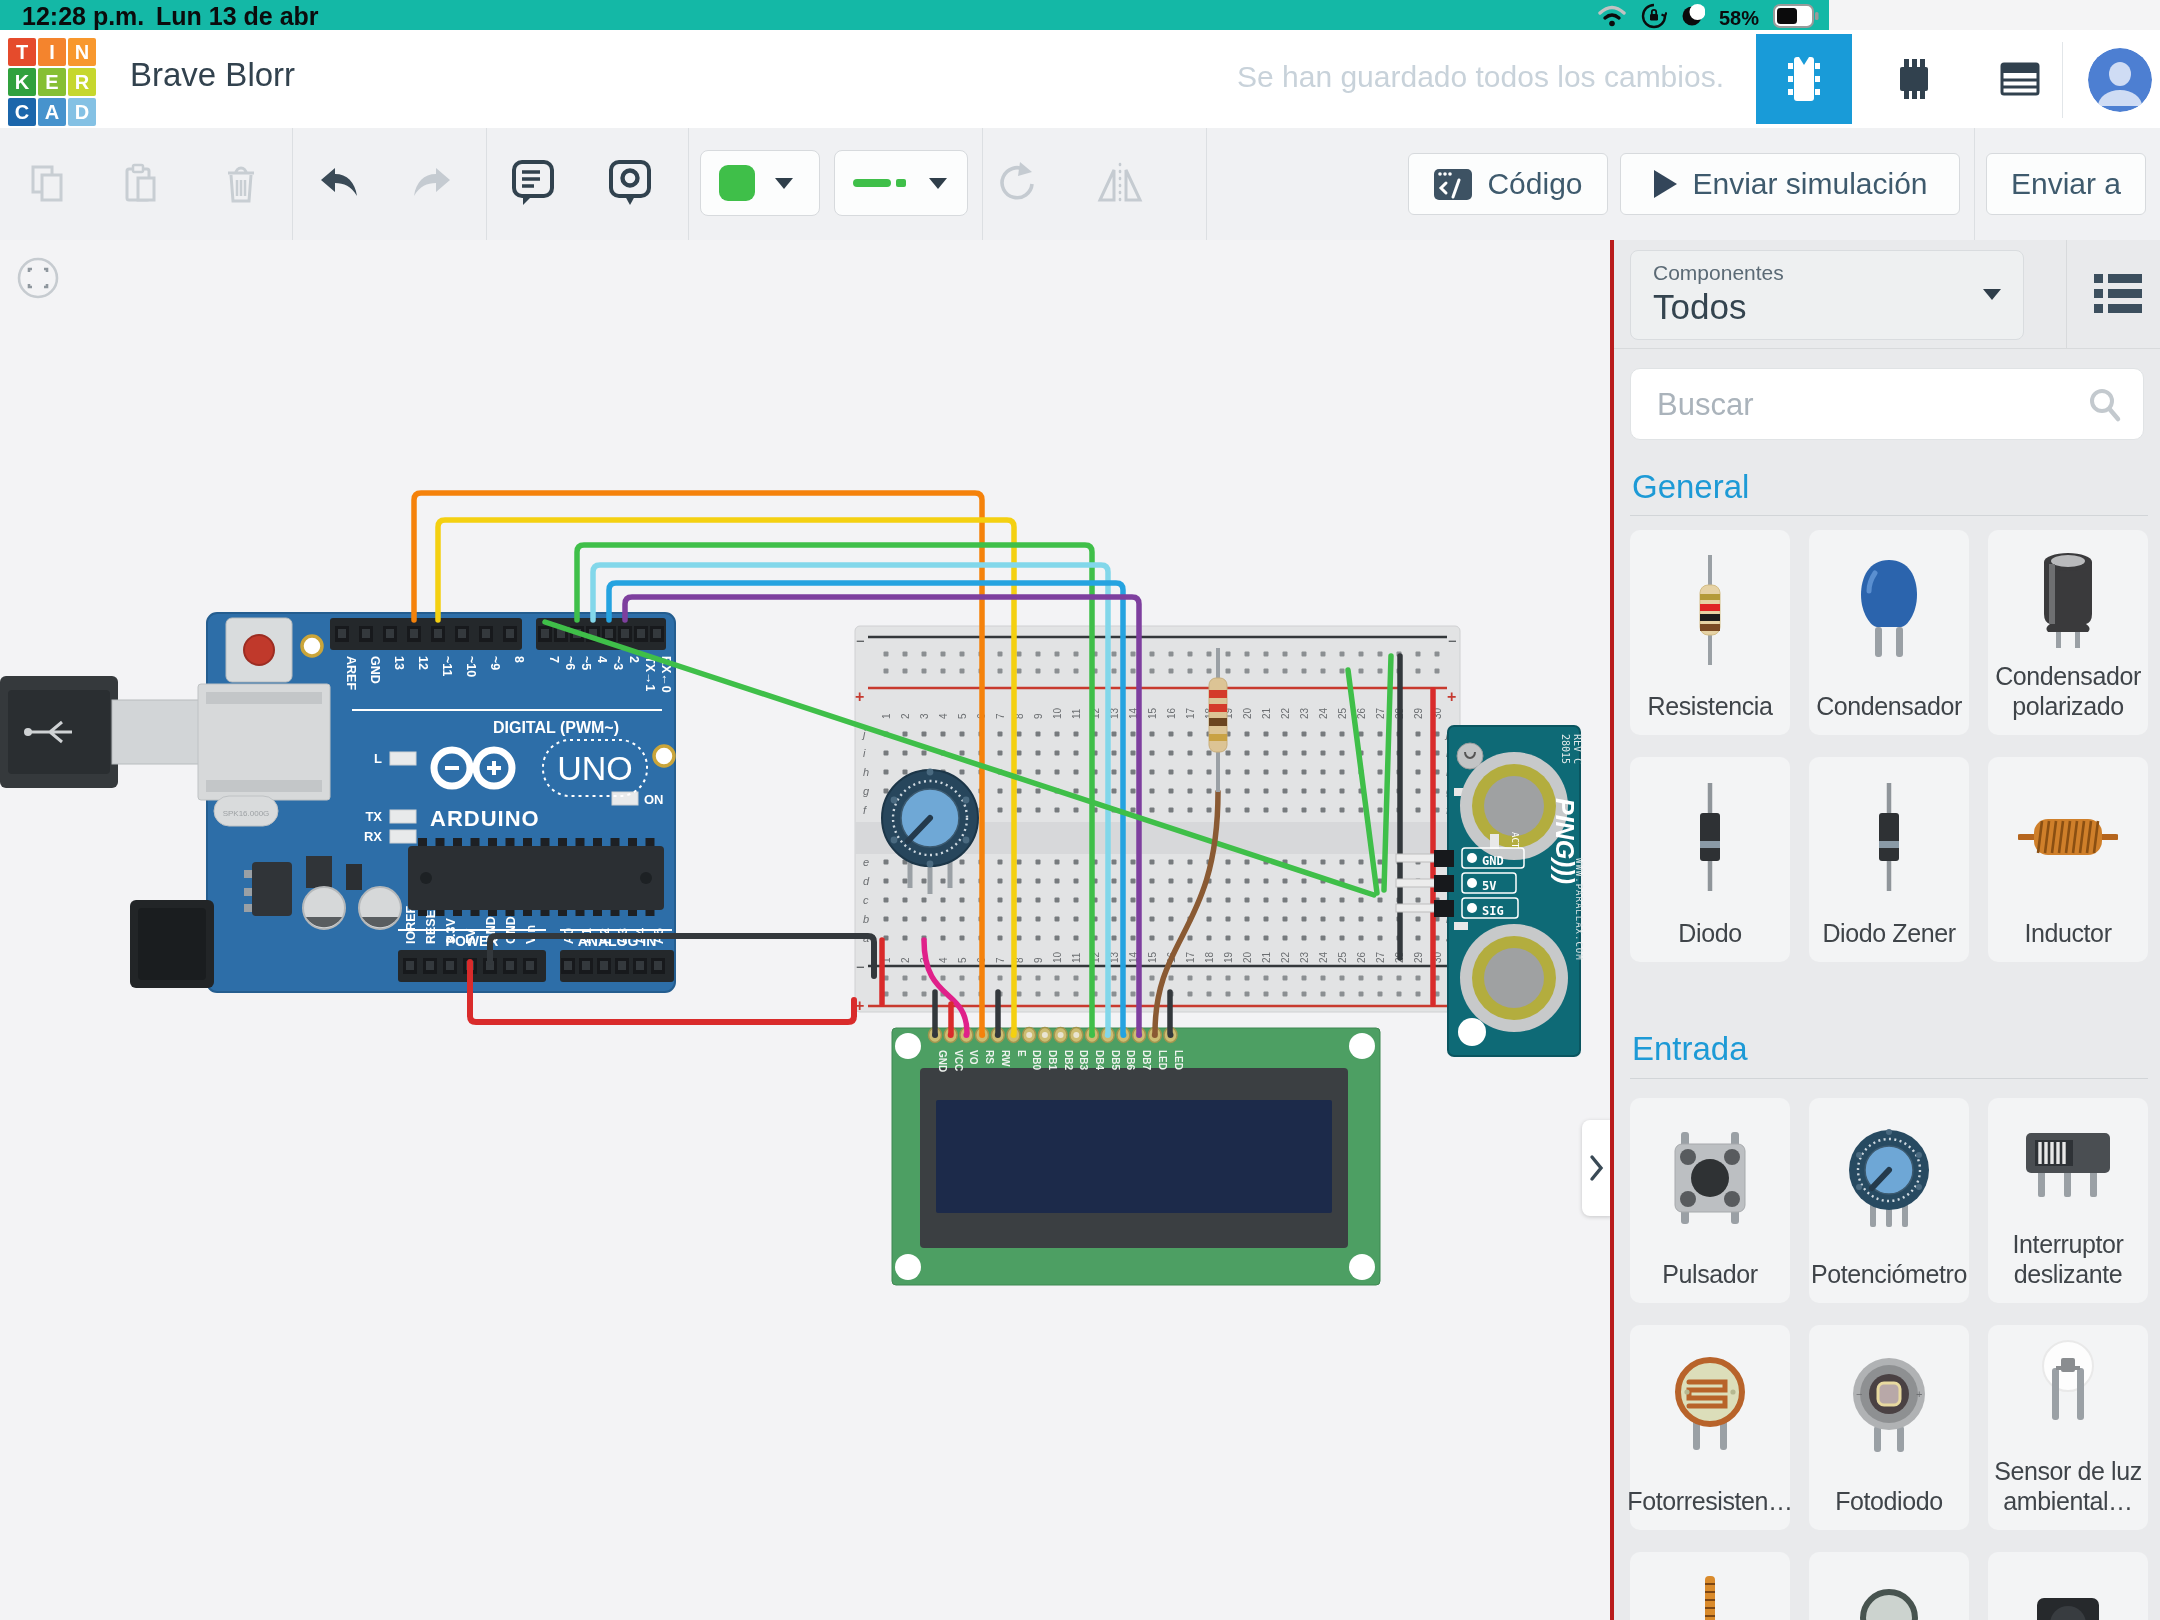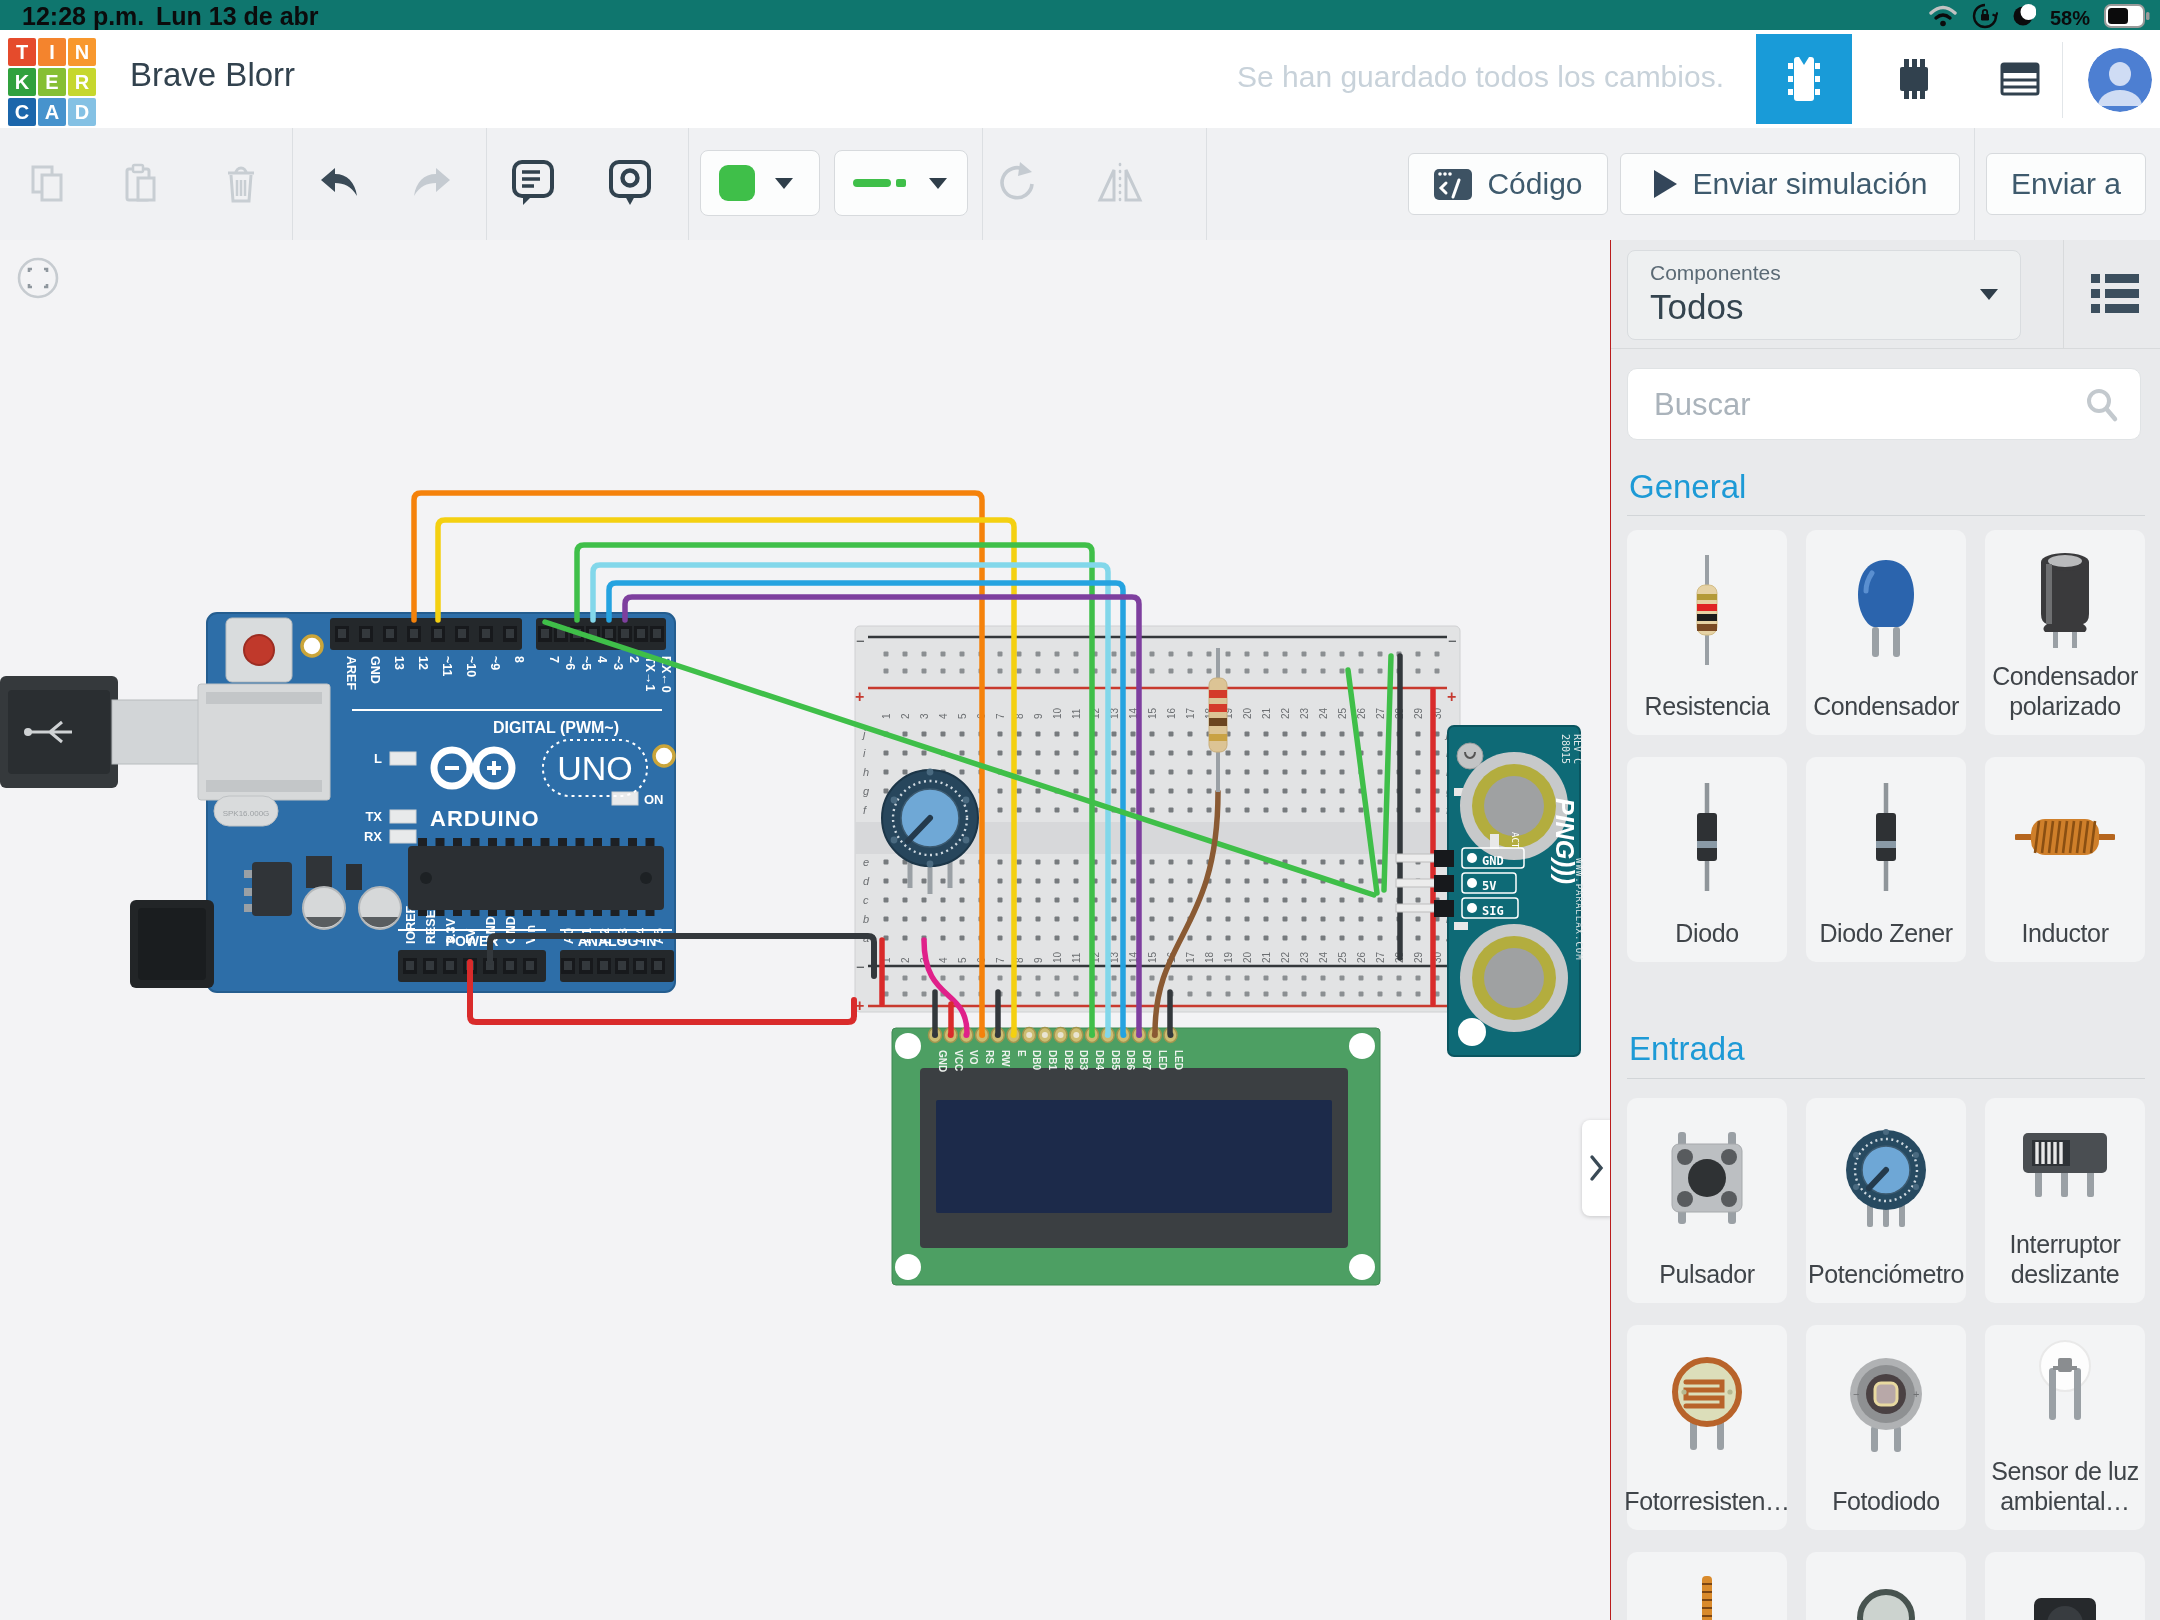--- a/index.html
+++ b/index.html
@@ -1,18 +1,18 @@
 <!DOCTYPE html>
 <html><head>
 <meta charset="utf-8">
 <style>
   html,body{margin:0;padding:0;width:2160px;height:1620px;overflow:hidden;
     font-family:"Liberation Sans",sans-serif;background:#f4f4f5;}
   
-  #statusbar{position:absolute;left:0;top:0;width:2160px;height:30px;background:#0f766e;}
+  #statusbar{position:absolute;left:0;top:0;width:1829px;height:30px;background:#14b8a6;}
   .st-text{position:absolute;top:2px;font-size:25px;font-weight:700;color:#0b0b0c;}
   #st-time{left:22px;} #st-date{left:156px;}
   #st-right{position:absolute;right:10px;top:2px;display:flex;align-items:center;gap:14px;}
   #st-batt-pct{font-size:20px;font-weight:600;color:#0b0b0c;}
   #header{position:absolute;left:0;top:30px;width:2160px;height:98px;background:#ffffff;border-bottom:1px solid #e3e6e9;}
   #logo{position:absolute;left:8px;top:8px;width:90px;height:90px;display:grid;grid-template-columns:repeat(3,28px);grid-auto-rows:28px;gap:2px;}
   #logo .tile{display:flex;align-items:center;justify-content:center;color:#fff;font-weight:800;font-size:20px;border-radius:2px;}
   #doc-title{position:absolute;left:130px;top:26px;font-size:33px;color:#32424e;}
   #save-status{position:absolute;right:436px;top:30px;font-size:30px;color:#c8d2da;}
   .viewbtn{position:absolute;top:4px;width:96px;height:90px;display:flex;align-items:center;justify-content:center;cursor:pointer;}
@@ -29,21 +29,21 @@
   .swatch{width:36px;height:36px;border-radius:9px;}
   .wire-sw{display:flex;align-items:center;gap:5px;}
   .tb-btn{position:absolute;top:25px;height:62px;background:#fcfdfd;border:1.5px solid #d7dadd;border-radius:6px;
     display:flex;align-items:center;justify-content:center;gap:14px;color:#3e5a6d;font-size:30px;box-sizing:border-box;cursor:pointer;}
   
   #canvas{position:absolute;left:0;top:240px;width:1610px;height:1380px;background:#f3f3f5;}
   #fit-btn{position:absolute;left:16px;top:16px;width:44px;height:44px;}
   #collapse-tab{position:absolute;left:1582px;top:880px;width:30px;height:96px;background:#ffffff;border-radius:8px 0 0 8px;
     box-shadow:0 1px 4px rgba(0,0,0,.18);display:flex;align-items:center;justify-content:center;}
   
-  #sidebar{position:absolute;left:1610px;top:240px;width:550px;height:1380px;background:#e9eaec;border-left:1px solid #b91c1c;box-sizing:border-box;}
+  #sidebar{position:absolute;left:1610px;top:240px;width:550px;height:1380px;background:#e9eaec;border-left:4px solid #b91c1c;box-sizing:border-box;}
   #panel-box{position:absolute;left:16px;top:10px;width:392px;height:88px;background:#eef0f1;border:1px solid #d9dcdf;border-radius:8px;cursor:pointer;}
   #panel-box .lab{position:absolute;left:22px;top:10px;font-size:21px;color:#5b6a75;}
   #panel-box .val{position:absolute;left:22px;top:36px;font-size:35px;color:#34444f;}
   #panel-box .chev{position:absolute;right:22px;top:38px;}
   #side-vdiv{position:absolute;left:452px;top:0;width:1px;height:108px;background:#d8dadc;}
   #side-hdiv{position:absolute;left:0;top:108px;width:550px;height:1px;background:#d8dadc;}
   #search-box{position:absolute;left:16px;top:128px;width:514px;height:72px;background:#fff;border:1px solid #e0e3e5;border-radius:10px;box-sizing:border-box;}
   #search-box input{position:absolute;left:24px;top:10px;width:410px;height:50px;border:none;outline:none;font-size:31px;color:#701a75;background:transparent;font-family:"Liberation Sans",sans-serif;}
   #search-box input::placeholder{color:#aab3bb;}
   #search-box svg{position:absolute;right:18px;top:16px;}

